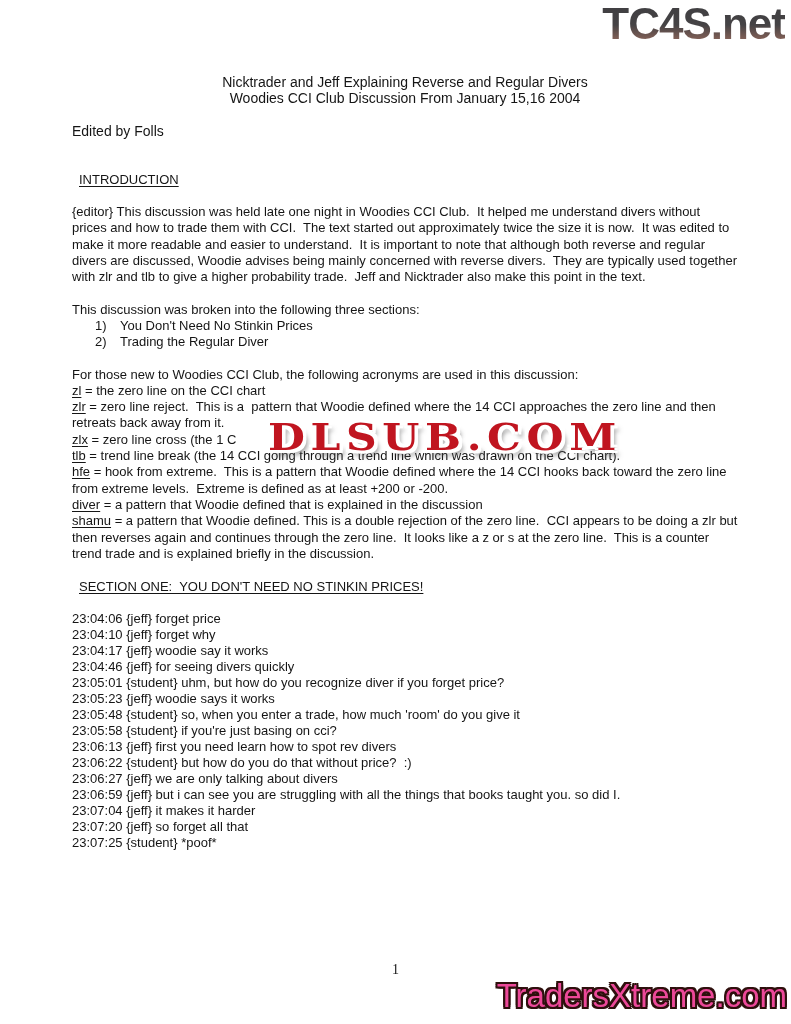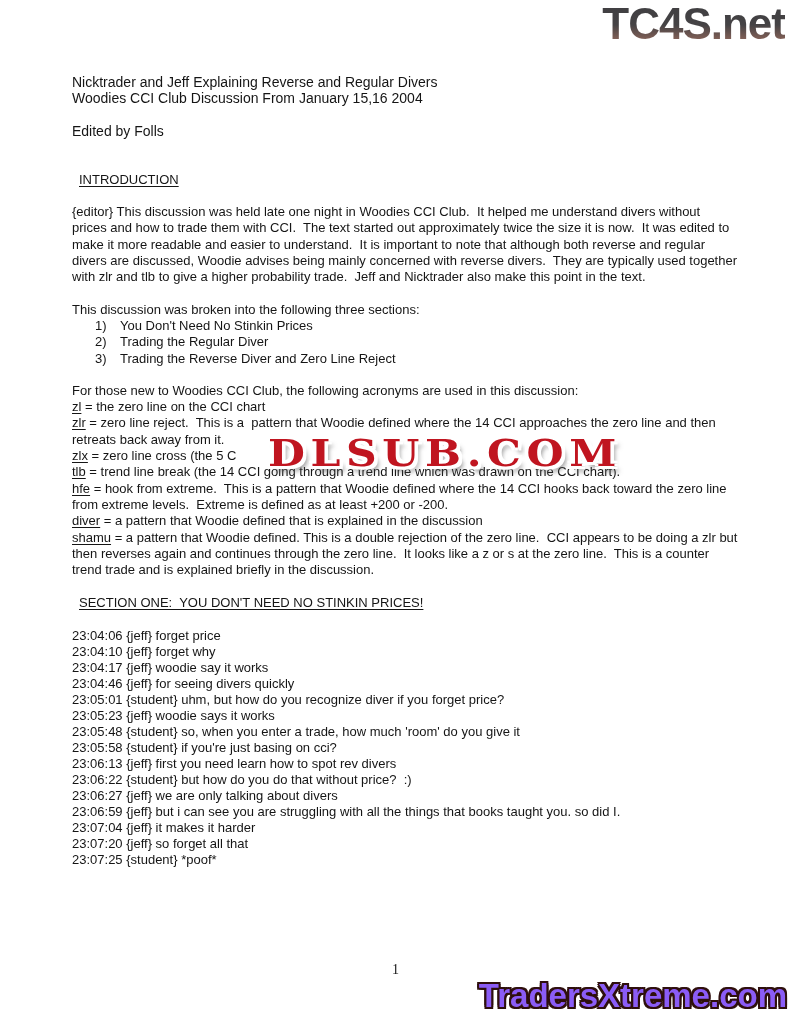--- a/index.html
+++ b/index.html
@@ -26,21 +26,21 @@
     top:2px; right:6px;
     font-size:44px; line-height:44px;
     font-weight:bold;
     letter-spacing:-1px;
     background:linear-gradient(180deg,#3f3e41 0%,#454345 52%,#7c5d55 82%,#a98b7d 100%);
     -webkit-background-clip:text;
     background-clip:text;
     color:transparent;
   }
 
-  .title-block { margin-top:74px; font-size:14px; }
+  .title-block { margin-top:74px; text-align:center; font-size:14px; }
   .edited-by   { margin-top:16px; text-align:left; font-size:14px; }
 
   .heading {
     text-decoration:underline;
     text-underline-offset:2px;
     margin-left:7px;
   }
   .h-intro   { margin-top:33px; }
   .h-acronym { margin-top:17px; }
   .h-section { margin-top:17px; }
@@ -82,24 +82,24 @@
     left:0; right:0; top:962px;
     text-align:center;
     font-family:"Liberation Serif", serif;
     font-size:14px;
   }
 
   
   .tradersx {
     position:absolute;
     right:4px; top:978px;
-    font-weight:bold;
+    font-weight:normal;
     font-size:33px; line-height:36px;
     letter-spacing:0;
-    color:#8b5cf6;
+    color:#ec4899;
     text-shadow:
       -2px -2px 0 #2e0f0d, 2px -2px 0 #2e0f0d, -2px 2px 0 #2e0f0d, 2px 2px 0 #2e0f0d,
       -2px 0 0 #2e0f0d, 2px 0 0 #2e0f0d, 0 -2px 0 #2e0f0d, 0 2px 0 #2e0f0d,
       -4px -4px 2px #ffffff, 4px -4px 2px #ffffff, -4px 4px 2px #ffffff, 4px 4px 2px #ffffff,
       0 -5px 2px #ffffff, 0 5px 2px #ffffff, -5px 0 2px #ffffff, 5px 0 2px #ffffff;
     z-index:5;
   }
 </style>
 </head>
 <body>
@@ -117,30 +117,29 @@
     <div class="edited-by prewrap">Edited by Folls</div>
 
     <div class="heading h-intro prewrap">INTRODUCTION</div>
 
     <div class="para prewrap">{editor} This discussion was held late one night in Woodies CCI Club.  It helped me understand divers without prices and how to trade them with CCI.  The text started out approximately twice the size it is now.  It was edited to make it more readable and easier to understand.  It is important to note that although both reverse and regular divers are discussed, Woodie advises being mainly concerned with reverse divers.  They are typically used together with zlr and tlb to give a higher probability trade.  Jeff and Nicktrader also make this point in the text.</div>
 
     <div class="list-block">
       <div class="prewrap">This discussion was broken into the following three sections:</div>
       <div class="list-item"><span class="num prewrap">1)</span><span class="prewrap">You Don't Need No Stinkin Prices</span></div>
         <div class="list-item"><span class="num prewrap">2)</span><span class="prewrap">Trading the Regular Diver</span></div>
-        <div class="list-item"><span class="num prewrap">3)</span><span class="prewrap">Trading the Reverse Diver and Zero Line Reject</span></div>
     </div>
 
 
     <div class="para prewrap">For those new to Woodies CCI Club, the following acronyms are used in this discussion:</div>
 
     <div class="defs">
       <div class="def-line prewrap"><span class="term prewrap">zl</span><span class="prewrap"> = the zero line on the CCI chart</span></div>
         <div class="def-line prewrap"><span class="term prewrap">zlr</span><span class="prewrap"> = zero line reject.  This is a  pattern that Woodie defined where the 14 CCI approaches the zero line and then retreats back away from it.</span></div>
-        <div class="def-line prewrap"><span class="term prewrap">zlx</span><span class="prewrap"> = zero line cross (the 5 C</span></div>
+        <div class="def-line prewrap"><span class="term prewrap">zlx</span><span class="prewrap"> = zero line cross (the 1 C</span></div>
         <div class="def-line prewrap"><span class="term prewrap">tlb</span><span class="prewrap"> = trend line break (the 14 CCI going through a trend line which was drawn on the CCI chart).</span></div>
         <div class="def-line prewrap"><span class="term prewrap">hfe</span><span class="prewrap"> = hook from extreme.  This is a pattern that Woodie defined where the 14 CCI hooks back toward the zero line from extreme levels.  Extreme is defined as at least +200 or -200.</span></div>
         <div class="def-line prewrap"><span class="term prewrap">diver</span><span class="prewrap"> = a pattern that Woodie defined that is explained in the discussion</span></div>
         <div class="def-line prewrap"><span class="term prewrap">shamu</span><span class="prewrap"> = a pattern that Woodie defined. This is a double rejection of the zero line.  CCI appears to be doing a zlr but then reverses again and continues through the zero line.  It looks like a z or s at the zero line.  This is a counter trend trade and is explained briefly in the discussion.</span></div>
       <div class="dlsub">DLSUB.COM</div>
     </div>
 
     <div class="heading h-section prewrap">SECTION ONE:  YOU DON'T NEED NO STINKIN PRICES!</div>
 
     <div class="chat-block">

